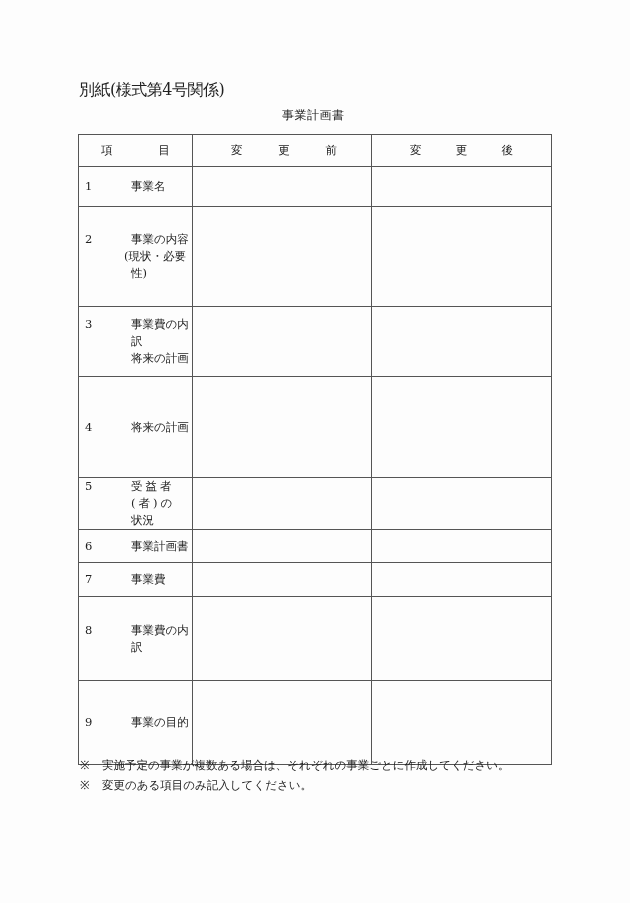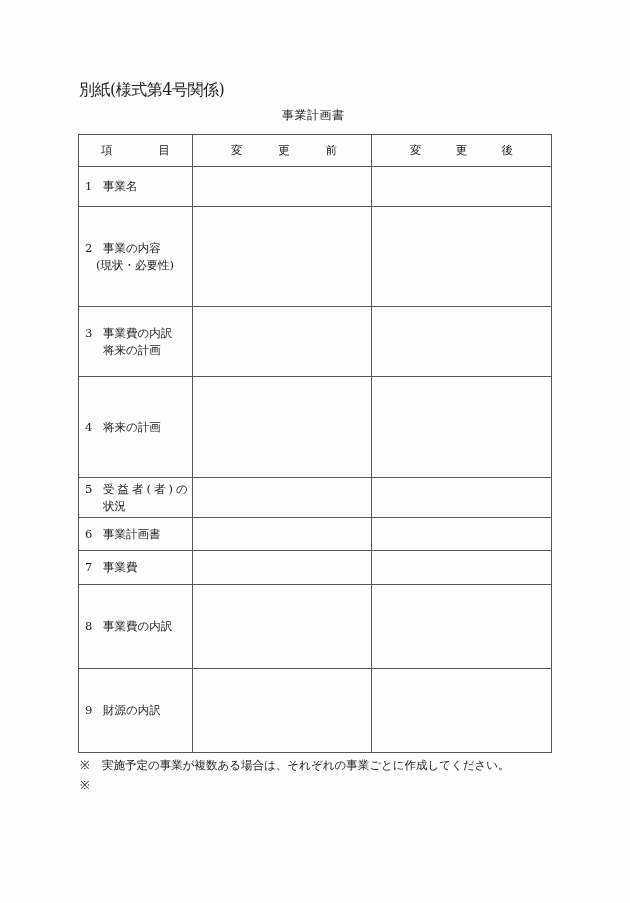--- a/index.html
+++ b/index.html
@@ -58,20 +58,21 @@
     display: flex;
     padding-left: 6px;
     line-height: 17px;
   }
   .item .num {
     width: 18px;
     flex: none;
   }
   .item .lbl {
     flex: 1;
+    margin-left: 28px;
   }
   .notes {
     position: absolute;
     left: 80px;
     top: 755px;
     font-size: 11.5px;
     line-height: 20px;
   }
   .note { display: flex; }
   .note .mark { width: 22px; flex: none; }
@@ -197,30 +198,31 @@
           </div>
         </td>
     <td></td>
     <td></td>
   </tr>
 
   <tr style="height:84px">
     <td>
           <div class="item">
             <span class="num">9</span>
-            <span class="lbl">財源の内訳</span>
+            <span class="lbl">事業の目的</span>
           </div>
         </td>
     <td></td>
     <td></td>
   </tr>
 </tbody>
   </table>
 
 <div class="notes">
   <div class="note">
     <span class="mark">※</span>
     <span>実施予定の事業が複数ある場合は、それぞれの事業ごとに作成してください。</span>
   </div>
   <div class="note">
     <span class="mark">※</span>
+    <span>変更のある項目のみ記入してください。</span>
   </div>
 </div>
 
 </body></html>

